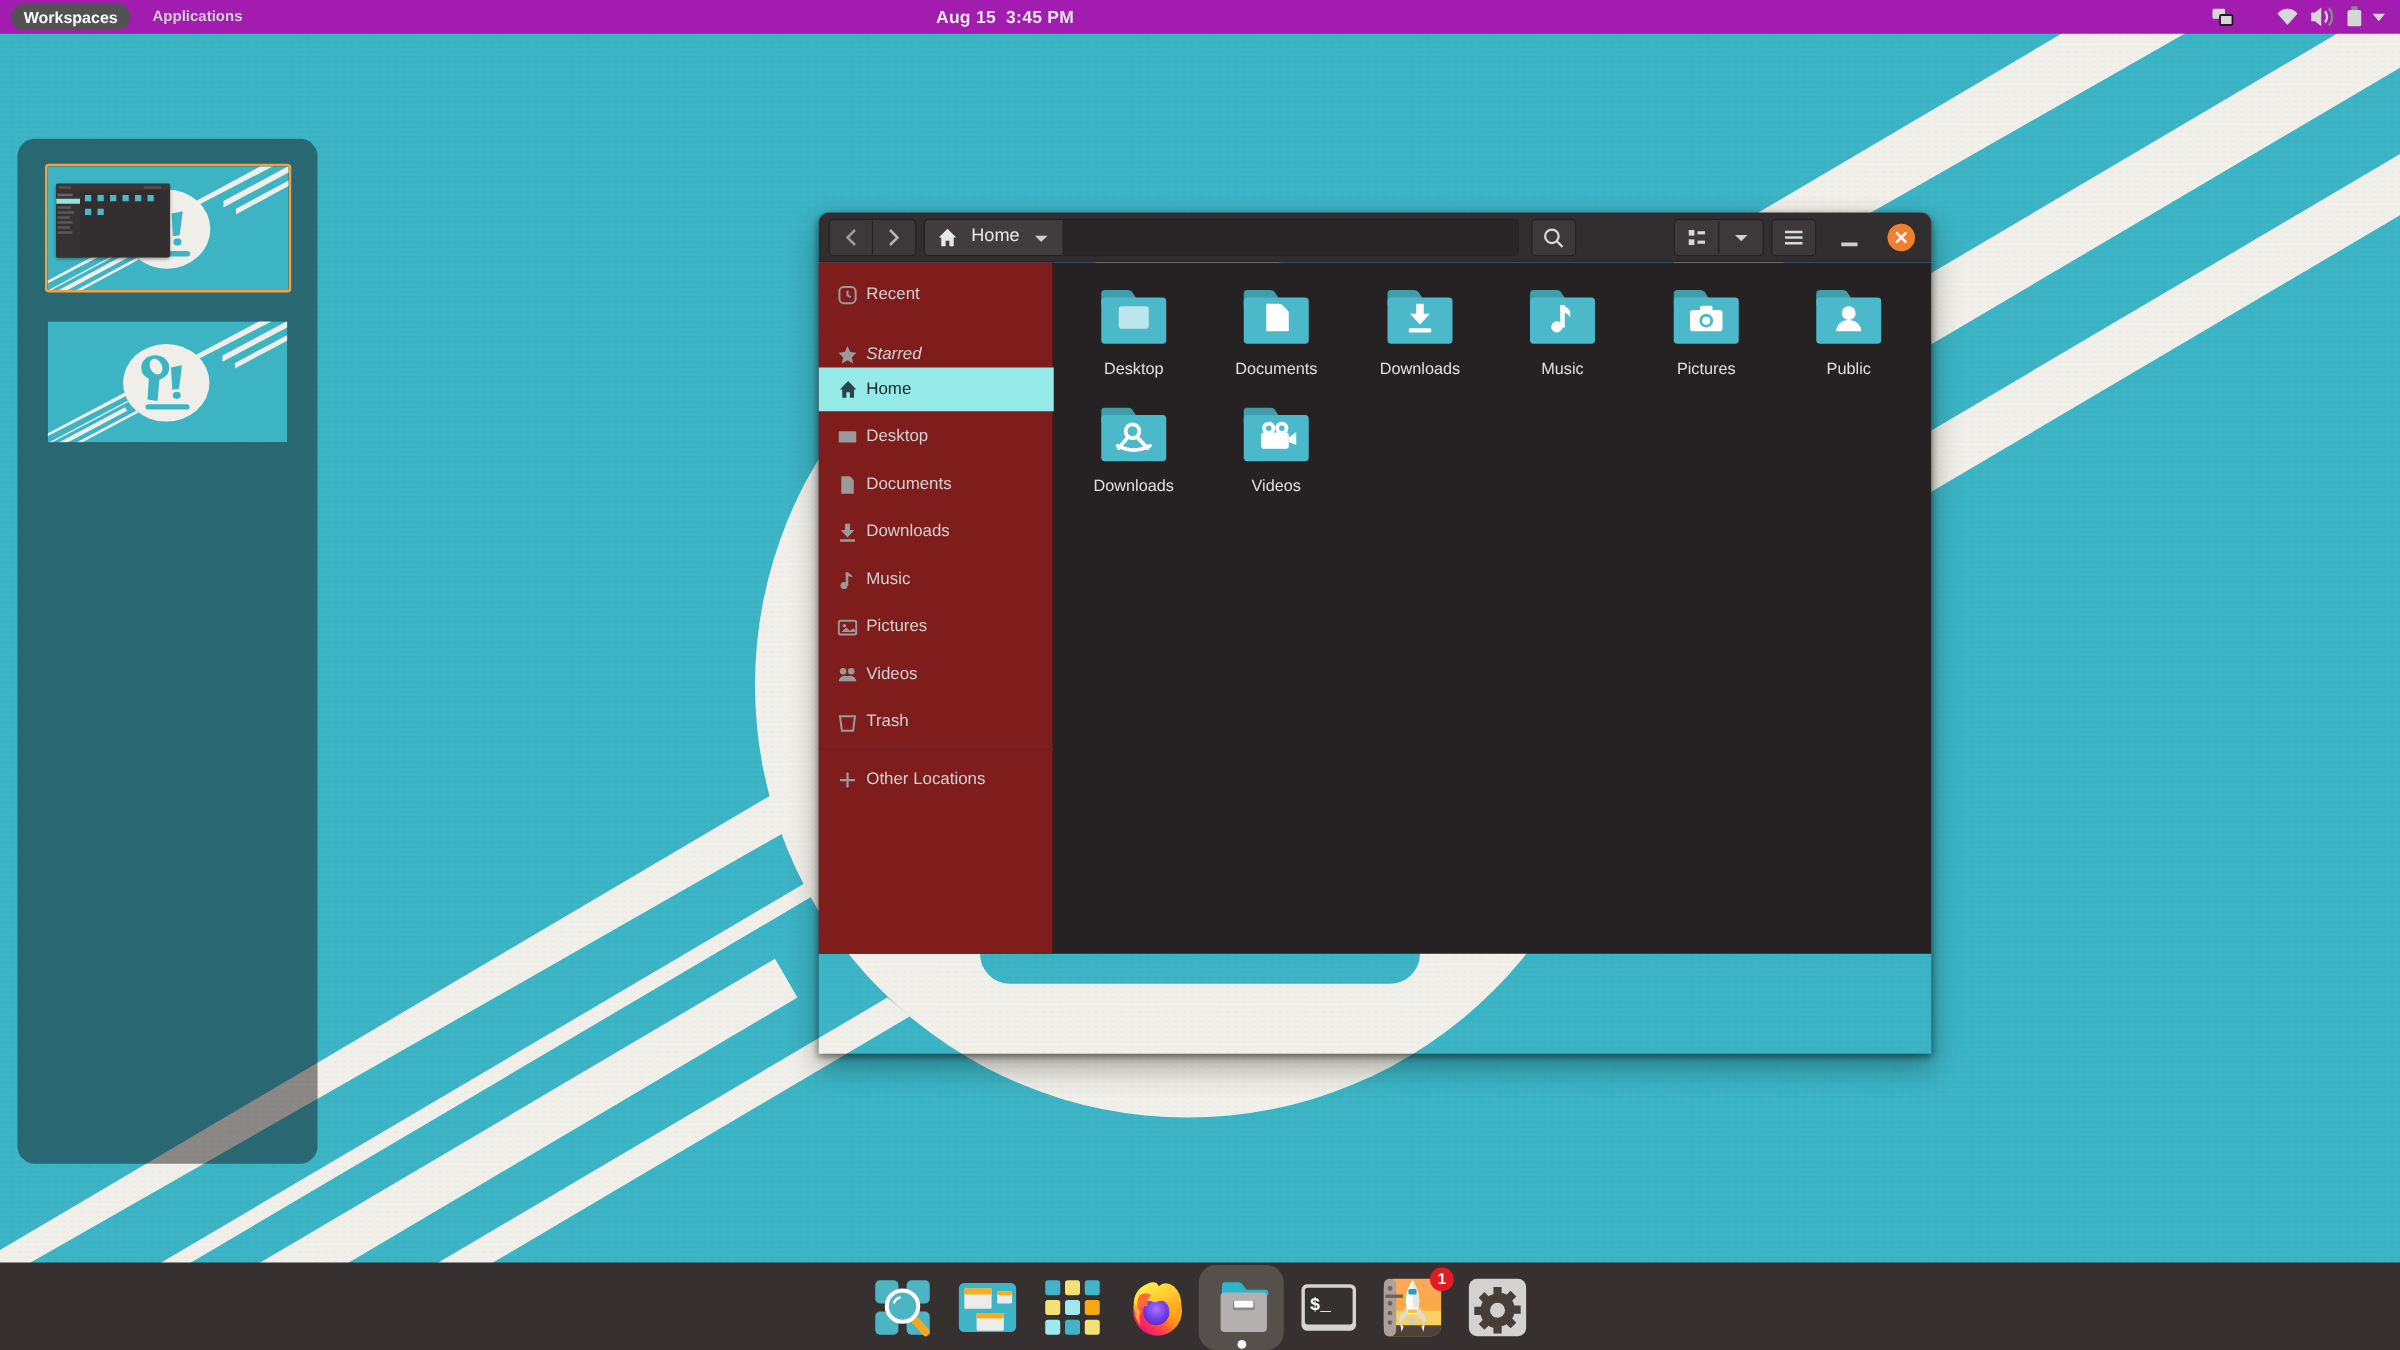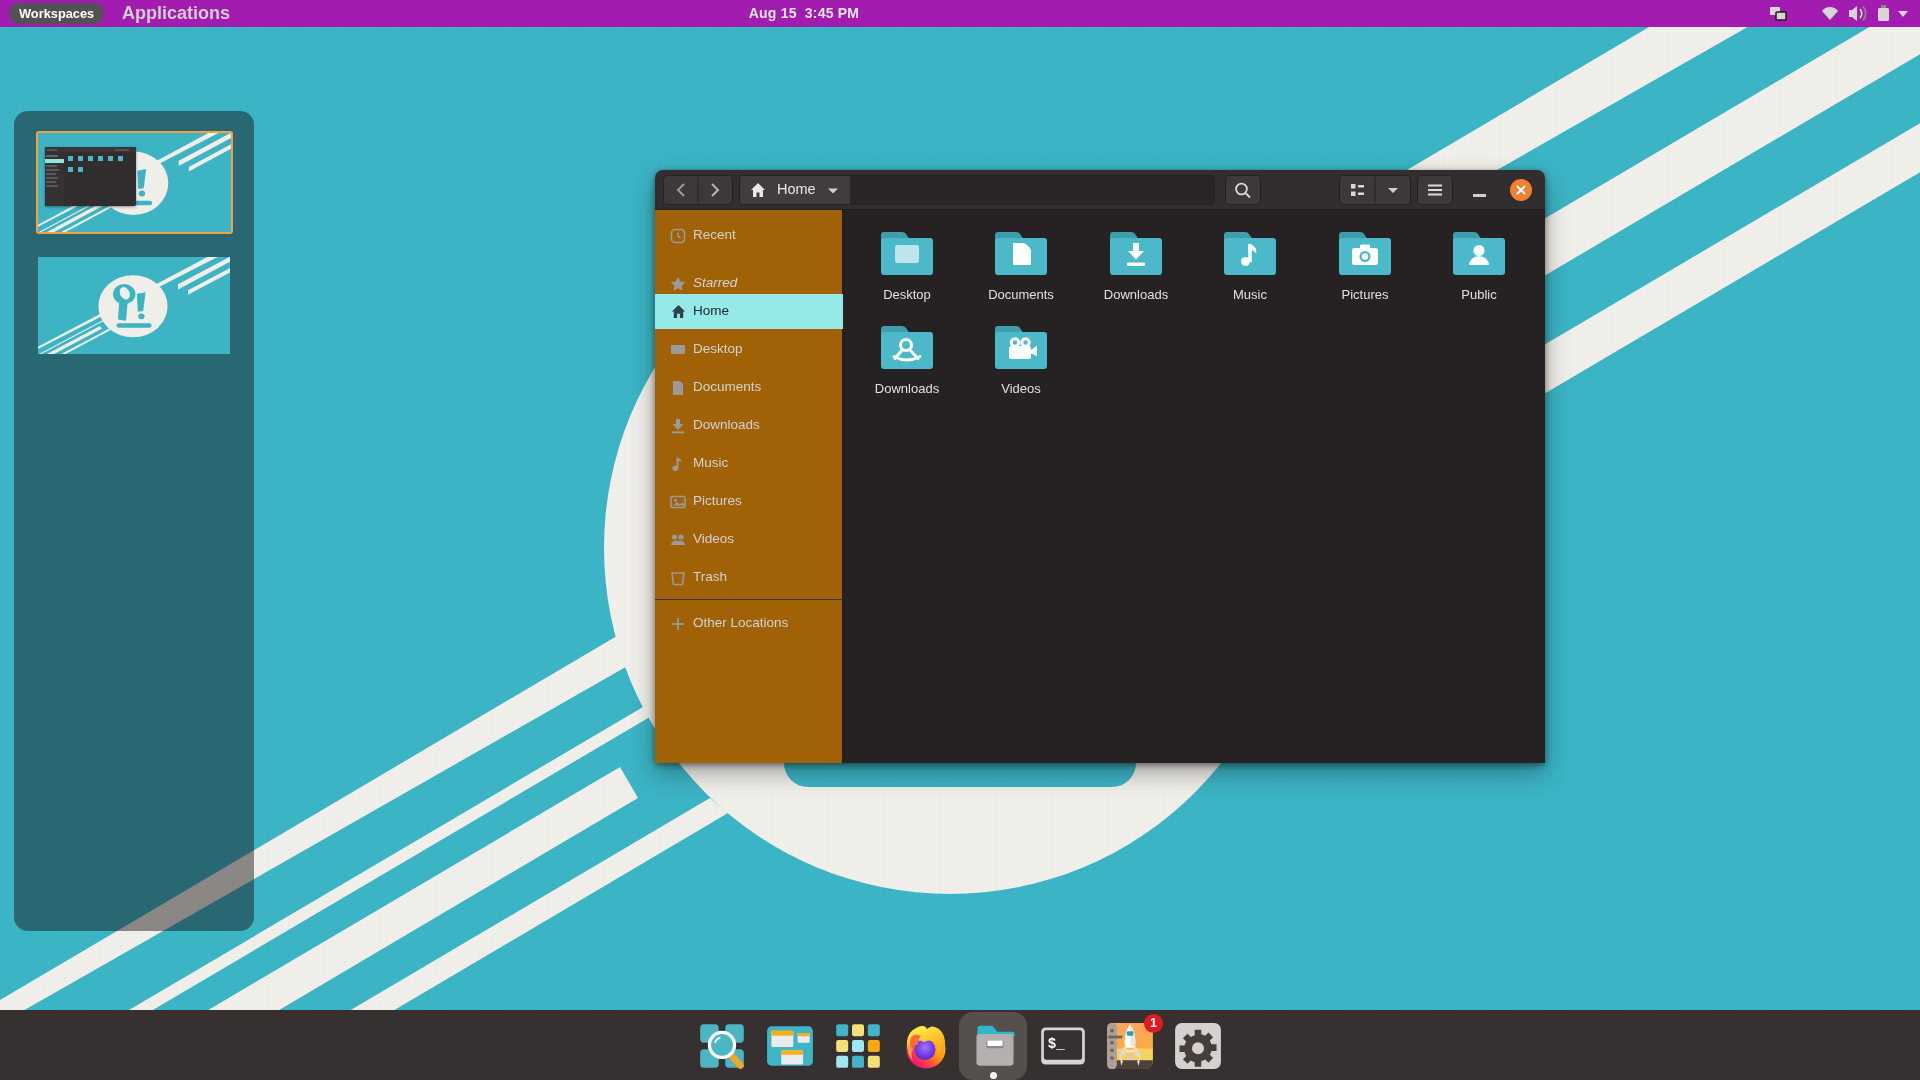--- a/index.html
+++ b/index.html
@@ -6,41 +6,41 @@
   html,body { width:1920px; height:1080px; overflow:hidden; background:#3bb4c5;
     font-family:"Liberation Sans", sans-serif; }
   #screen { position:relative; width:1920px; height:1080px; overflow:hidden; }
   
   #wp { position:absolute; left:0; top:0; }
   
   #topbar { position:absolute; left:0; top:0; width:1920px; height:27px; background:#a21caf;
     color:#e8e8e8; z-index:50; }
   #wsbtn { position:absolute; left:9px; top:3px; height:21px; padding:0 10px; background:#525252;
     border-radius:11px; font-size:12.8px; font-weight:bold; color:#fff; line-height:21px; }
-  #appsbtn { position:absolute; left:122px; top:3px; height:21px; font-size:18px; font-weight:bold;
+  #appsbtn { position:absolute; left:122px; top:3px; height:21px; font-size:12px; font-weight:bold;
     color:#cfcfcf; line-height:21px; }
   #clock { position:absolute; left:0; width:1608px; text-align:center; top:0; height:27px;
     line-height:27px; font-size:14px; font-weight:bold; color:#e6e6e6; letter-spacing:.2px; }
   #sysicons { position:absolute; right:8px; top:0; height:27px; }
   
   #wspanel { position:absolute; left:14px; top:111px; width:240px; height:820px;
     background:rgba(22,20,22,.47); border-radius:14px; z-index:10; }
   .thumb { position:absolute; overflow:hidden; }
   #thumb1 { left:22px; top:20px; width:197px; height:103px; border:2px solid #f6a13e; border-radius:3px; }
   #thumb2 { left:24px; top:146px; width:192px; height:97px; }
   
-  #win { position:absolute; left:655px; top:170px; width:890px; height:593px; z-index:20;
+  #win { position:absolute; left:655px; top:170px; width:890px; height:673px; z-index:20;
     border-radius:8px 8px 0 0;
     box-shadow:0 2px 6px rgba(0,0,0,.45), 0 10px 24px rgba(0,0,0,.32); }
   #header { position:absolute; left:0; top:0; width:890px; height:40px; background:#322e2f;
     border-radius:8px 8px 0 0; border-bottom:1px solid #211d1e; }
   .hbtn { position:absolute; top:5px; height:30px; background:#3d393a; border:1px solid #262223;
     border-radius:4px; }
   #body { position:absolute; left:0; top:40px; width:890px; height:553px; background:#262223; }
-  #sidebar { position:absolute; left:0; top:40px; width:188px; height:553px; background:#a16207;
+  #sidebar { position:absolute; left:0; top:40px; width:188px; height:553px; background:#7f1d1d;
     border-right:1px solid #211d1e; }
   .srow { position:absolute; left:0; width:188px; height:38px; color:#d2d2d2; font-size:13.5px; }
   .srow .lbl { position:absolute; left:38px; top:10px; }
   .srow svg { position:absolute; left:15px; top:11px; }
   #homerow { position:absolute; left:0; top:124px; width:188px; height:35px; background:#95e9e6; }
   #homerow .lbl { position:absolute; left:38px; top:9px; color:#15272b; font-size:13.5px; font-weight:normal; }
   
   .cell { position:absolute; width:114px; text-align:center; color:#e0e0e0; font-size:13px; }
   .cell svg { display:block; margin:0 auto; }
   .cell .clbl { display:block; margin-top:11px; }

